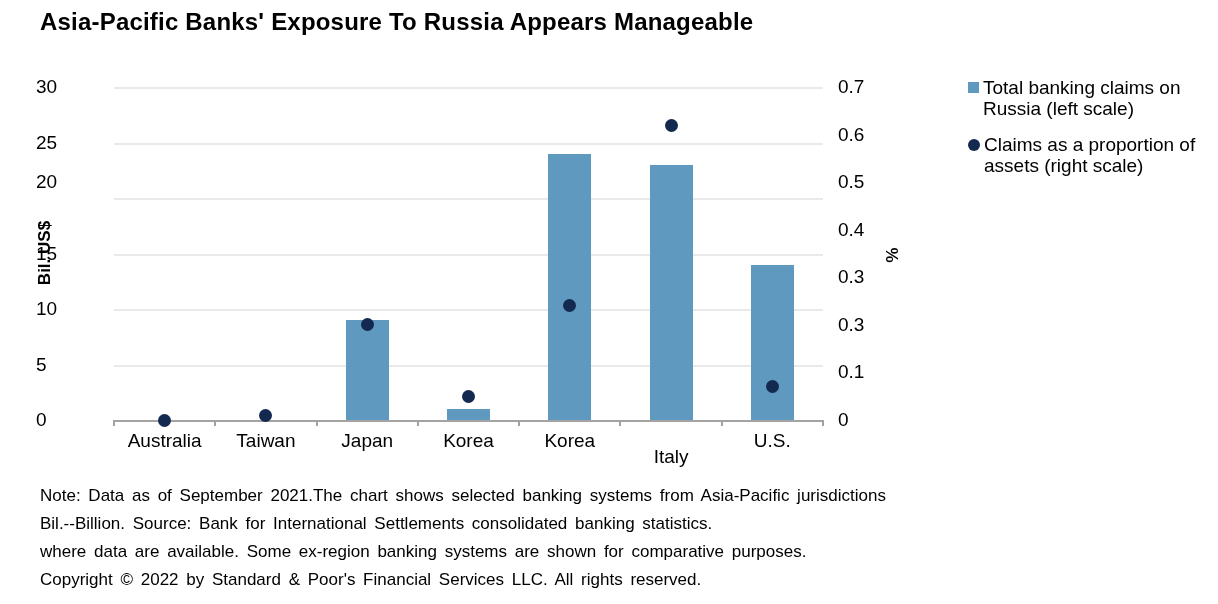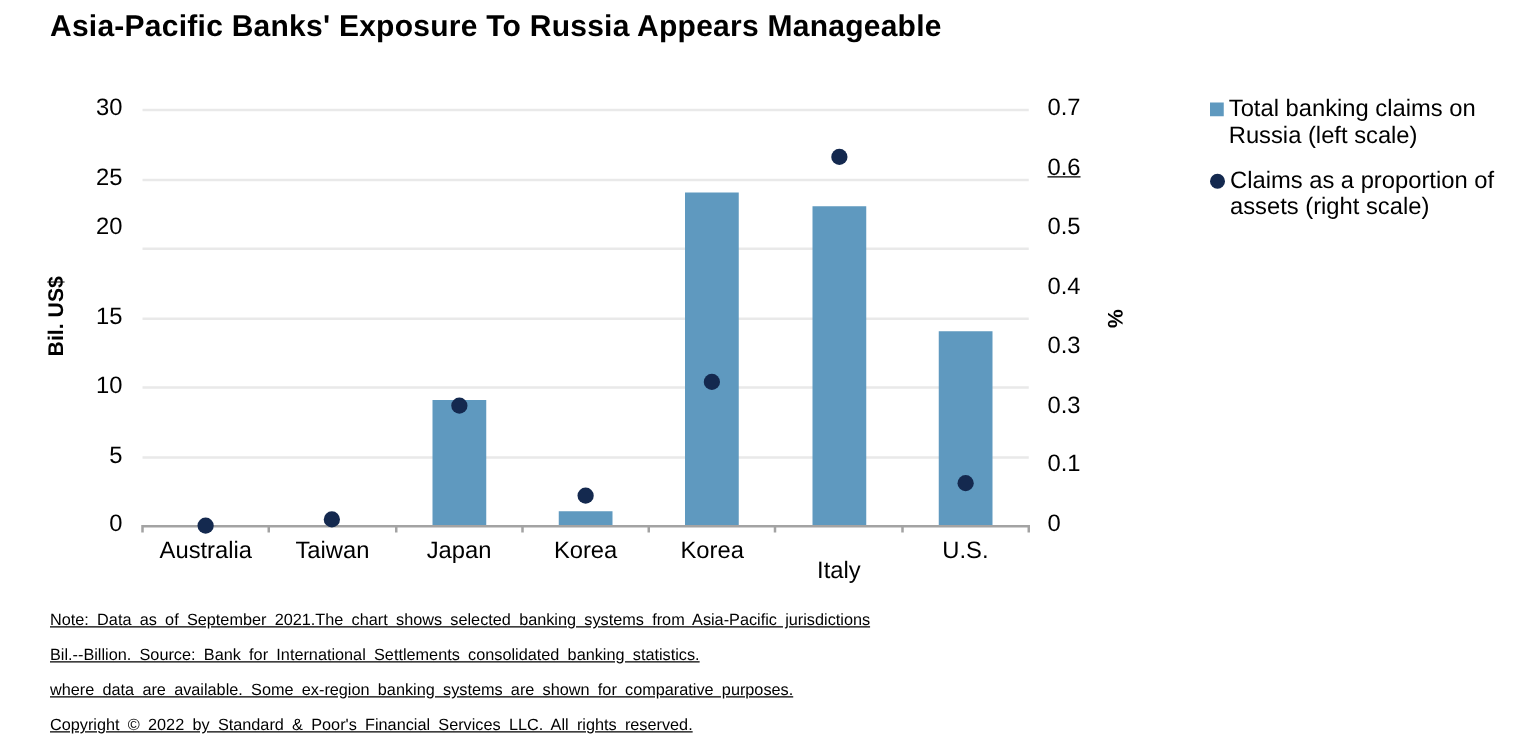--- a/index.html
+++ b/index.html
@@ -26,21 +26,21 @@
     border-bottom: 2px solid #A3A3A3;
   }
   .gridline {
     position: absolute; left: 0; width: 100%; height: 2px;
     background: #E9E9E9;
   }
   .bar { position: absolute; bottom: 0; width: 43px; }
   .dot { position: absolute; width: 13px; height: 13px; border-radius: 50%; }
 
   .ytick { position: absolute; font-size: 19px; line-height: 20px; }
-  .ytick.left  { left: 36px; width: 62px; text-align: right; }
+  .ytick.left  { left: 36px; width: 62px; }
   .ytick.right { left: 838px; text-align: left; }
 
   .x-tick {
     position: absolute; top: 420px; width: 2px; height: 6px;
     background: #A3A3A3;
   }
   .cat-label {
     position: absolute; top: 430px; text-align: center;
     font-size: 19px; white-space: nowrap;
   }
@@ -60,21 +60,21 @@
 
   #legend { position: absolute; left: 968px; top: 77px; width: 250px; }
   .legend-entry { display: flex; align-items: flex-start; margin-bottom: 15px; }
   .legend-marker { flex: 0 0 auto; margin-right: 4px; }
   .legend-marker.square { width: 11px; height: 11px; margin-top: 5px; }
   .legend-marker.circle { width: 12px; height: 12px; border-radius: 50%; margin-top: 5px; }
   .legend-text { font-size: 19px; line-height: 21px; width: 225px; }
 
   #notes {
     position: absolute; left: 40px; top: 482px;
-    font-size: 13px; line-height: 28px; word-spacing: 3px; text-decoration: underline;
+    font-size: 17px; line-height: 28px; word-spacing: 3px;
   }
   .note-line { white-space: nowrap; }
 </style>
 </head>
 <body>
 
 <div id="app">
 
   <div id="chart-title">Asia-Pacific Banks' Exposure To Russia Appears Manageable</div>
 
@@ -122,21 +122,21 @@
       <div class="ytick left" style="top: 243.5px;">15</div>
       <div class="ytick left" style="top: 172px;">20</div>
       <div class="ytick left" style="top: 132.5px;">25</div>
       <div class="ytick left" style="top: 77px;">30</div>
       <div class="ytick right" style="top: 410px;">0</div>
       <div class="ytick right" style="top: 362.429px;">0.1</div>
       <div class="ytick right" style="top: 314.857px;">0.3</div>
       <div class="ytick right" style="top: 267.286px;">0.3</div>
       <div class="ytick right" style="top: 219.714px;">0.4</div>
       <div class="ytick right" style="top: 172.143px;">0.5</div>
-      <div class="ytick right" style="top: 124.571px; text-decoration: underline;">0.6</div>
+      <div class="ytick right" style="top: 124.571px;">0.6</div>
       <div class="ytick right" style="top: 77px;">0.7</div>
     </div>
 
   <div id="legend">
     <div class="legend-entry">
       <span id="legend-marker-bar" class="legend-marker square" style="background: rgb(95, 153, 191);"></span>
       <span class="legend-text">Total banking claims on Russia (left scale)</span>
     </div>
     <div class="legend-entry">
       <span id="legend-marker-dot" class="legend-marker circle" style="background: rgb(20, 41, 79);"></span>

